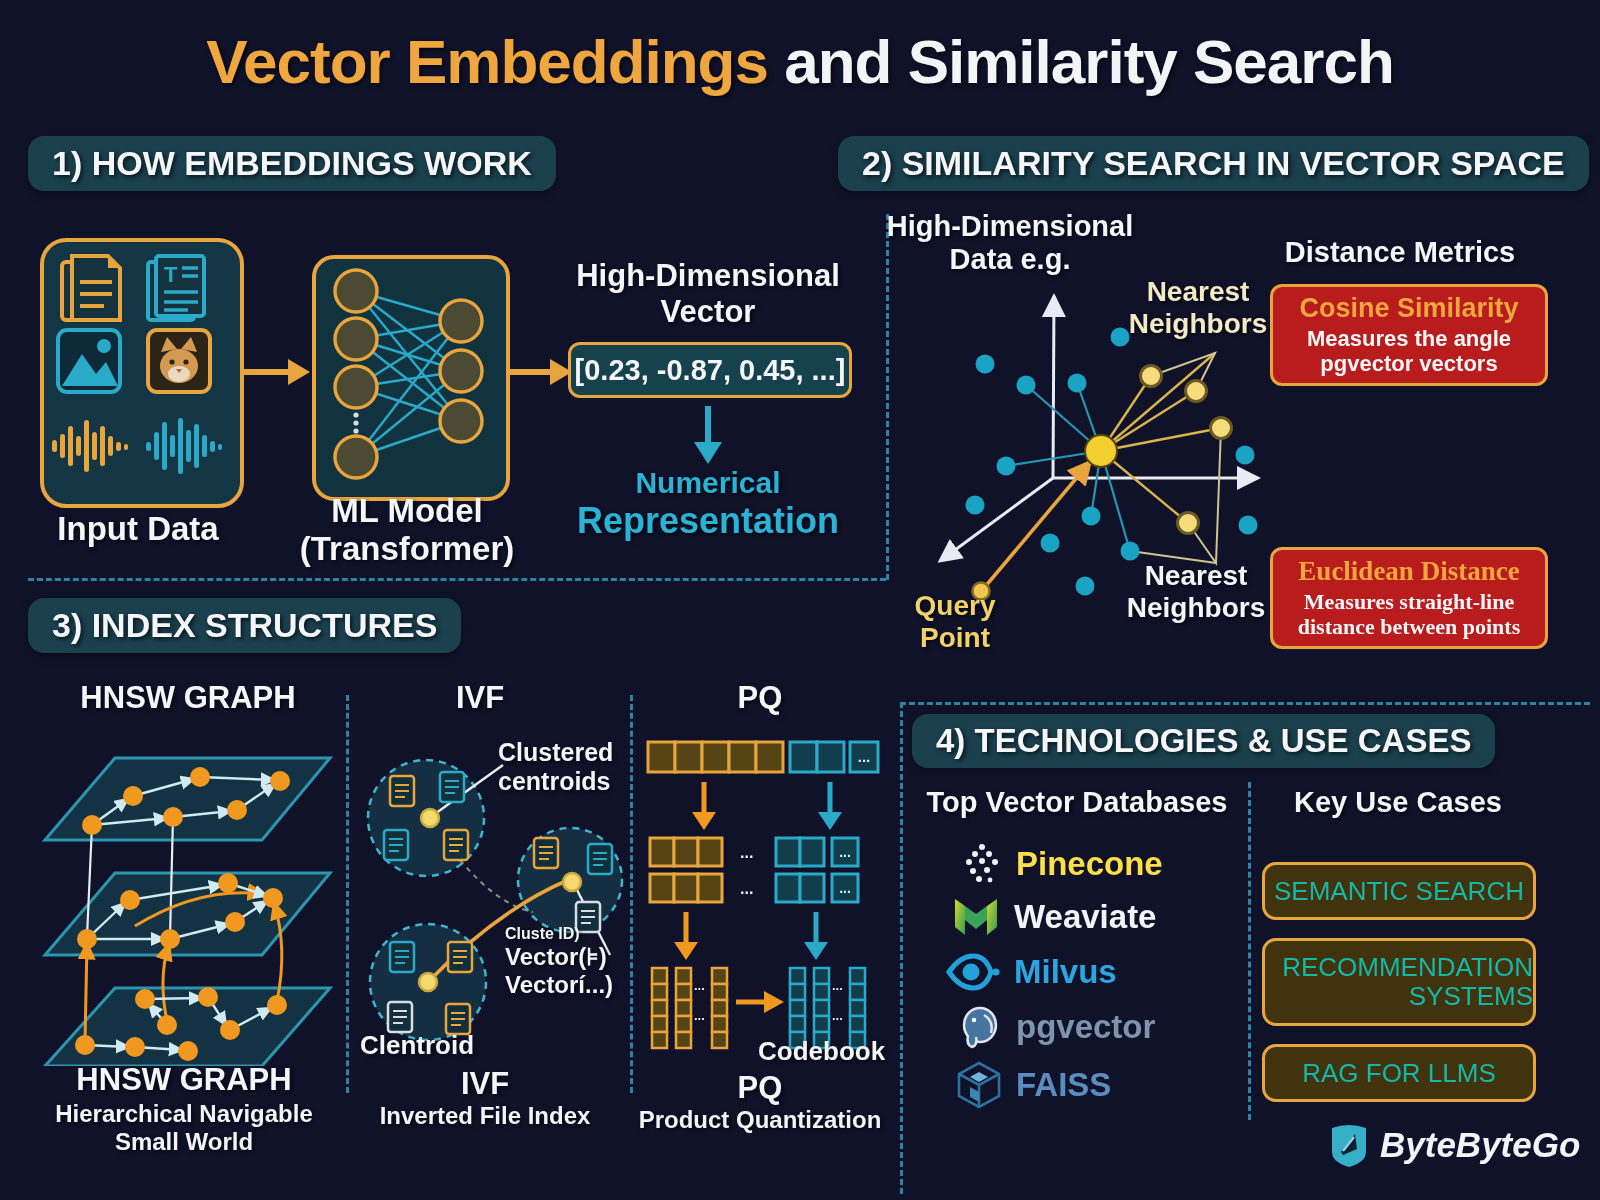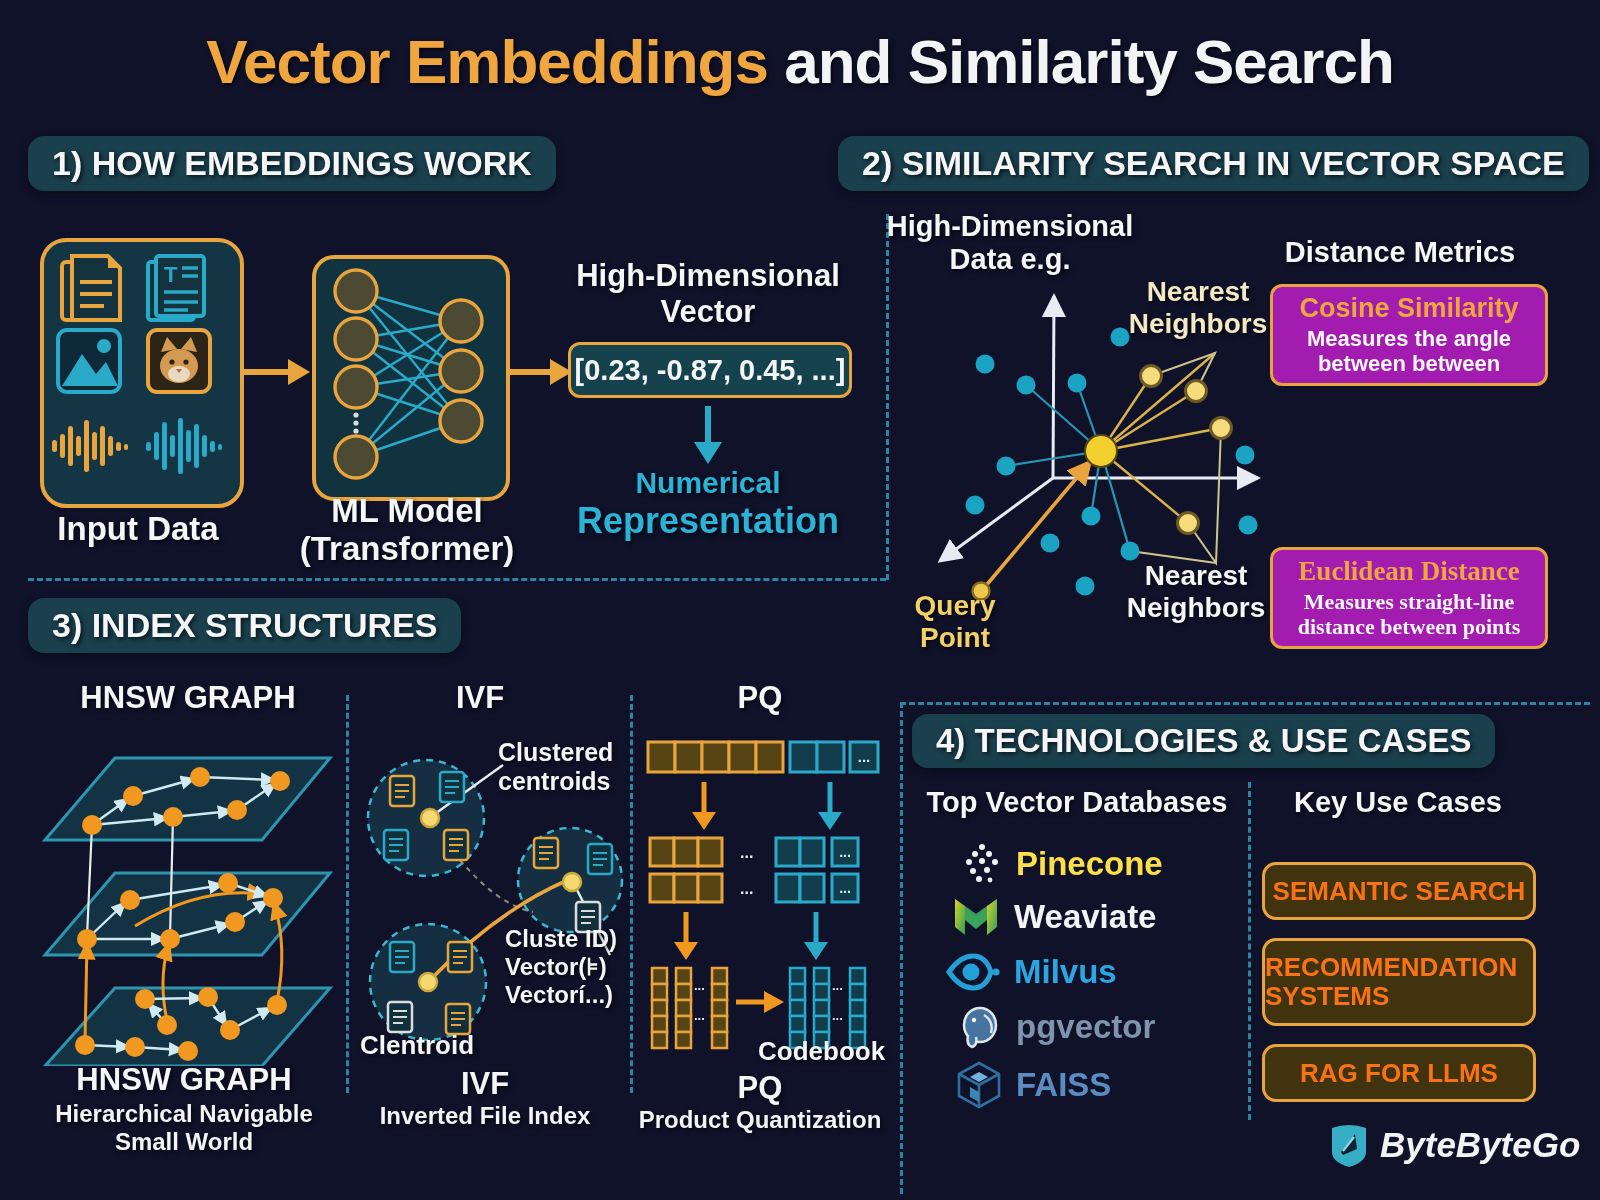--- a/index.html
+++ b/index.html
@@ -12,25 +12,25 @@
   .main-title{left:0;right:0;top:26px;font-size:62px;font-weight:800;text-align:center;letter-spacing:-1px;}
   .main-title .hl{color:#f0a63e;}
   
   .badge{background:rgba(28,69,81,.9);border-radius:16px;padding:8px 24px;font-size:34px;font-weight:700;
          color:#f4f6f8;box-shadow:0 3px 8px rgba(0,0,0,.4);white-space:nowrap;}
   
   .dash-h{border-top:3px dashed #2c84a0;}
   .dash-v{border-left:3px dashed #2c84a0;}
   
   .obox{border:3px solid #e8a43d;border-radius:14px;background:#153d49;}
-  .metric-box{border:3px solid #e8a43d;border-radius:12px;background:#a21caf;padding:6px 8px;text-align:center;}
+  .metric-box{border:3px solid #e8a43d;border-radius:12px;background:#b91c1c;padding:6px 8px;text-align:center;}
   .metric-title{color:#f0a63e;font-size:27px;font-weight:700;}
   .metric-body{color:#f4f6f8;font-size:22px;font-weight:600;line-height:1.15;margin-top:2px;}
   .usecase{border:3px solid #e8a43d;border-radius:14px;background:#42330f;display:flex;align-items:center;
-           justify-content:center;text-align:left;font-weight:700;font-size:26px;color:#f97316;line-height:1.1;}
+           justify-content:center;text-align:right;font-weight:400;font-size:26px;color:#14b8a6;line-height:1.1;}
   .lbl-w{color:#f4f6f8;font-weight:700;}
   .lbl-teal{color:#2ab3d4;font-weight:700;}
   .lbl-yellow{color:#f2d169;font-weight:700;}
   .lbl-cream{color:#f3e9c5;font-weight:700;}
   .cap-sub{font-size:24px;font-weight:600;line-height:1.15;}
   .dbrow{display:flex;align-items:center;gap:14px;justify-content:flex-start;}
   .dbname{font-size:33px;font-weight:700;}
 </style>
 </head>
 <body>
@@ -263,21 +263,21 @@
     <span class="lbl-w" style="display:block;font-size:28px;">Nearest</span>
     <span class="lbl-w" style="display:block;font-size:28px;">Neighbors</span>
   </div>
   <div class="abs ctr shadow" style="left:893px;top:590px;width:124px;">
     <span class="lbl-yellow" style="display:block;font-size:28px;">Query</span>
     <span class="lbl-yellow" style="display:block;font-size:28px;">Point</span>
   </div>
 
   <div class="abs metric-box" style="left:1270px;top:284px;width:256px;">
     <div class="metric-title">Cosine Similarity</div>
-    <div class="metric-body">Measures the angle between between</div>
+    <div class="metric-body">Measures the angle pgvector vectors</div>
   </div>
   <div class="abs metric-box" style="left:1270px;top:547px;width:256px;font-family:Liberation Serif, serif;">
     <div class="metric-title">Euclidean Distance</div>
     <div class="metric-body">Measures straight-line distance between points</div>
   </div>
 
   <div class="abs badge shadow" style="left:28px;top:598px;">3) INDEX STRUCTURES</div>
 
   <div class="abs ctr lbl-w shadow" style="left:38px;top:680px;width:300px;font-size:31px;">HNSW GRAPH</div>
 
@@ -446,21 +446,21 @@
     </g>
     <g fill="#f5d96f" stroke="#c9a93f" stroke-width="2.5">
       <circle cx="82" cy="88" r="9"></circle>
         <circle cx="224" cy="152" r="9"></circle>
         <circle cx="80" cy="252" r="9"></circle>
     </g>
   </svg>
 
   <div class="abs lbl-w shadow" style="left:498px;top:738px;width:180px;font-size:25px;line-height:1.15;">Clustered centroids</div>
   <div class="abs shadow" style="left:505px;top:925px;width:140px;">
-    <span class="lbl-w" style="display:block;font-size:24px;">Cluste ID)</span>
+    <span class="lbl-w" style="display:block;font-size:16px;">Cluste ID)</span>
     <span class="lbl-w" style="display:block;font-size:24px;">Vector(⊧)</span>
     <span class="lbl-w" style="display:block;font-size:24px;">Vectorí...)</span>
   </div>
   <div class="abs lbl-w shadow" style="left:360px;top:1030px;width:160px;font-size:26px;">Clentroid</div>
   <div class="abs ctr shadow" style="left:350px;top:1066px;width:270px;">
     <span class="lbl-w" style="display:block;font-size:31px;">IVF</span>
     <span class="cap-sub" style="display:block;">Inverted File Index</span>
   </div>
 
   <div class="abs ctr lbl-w shadow" style="left:700px;top:680px;width:120px;font-size:31px;">PQ</div>

